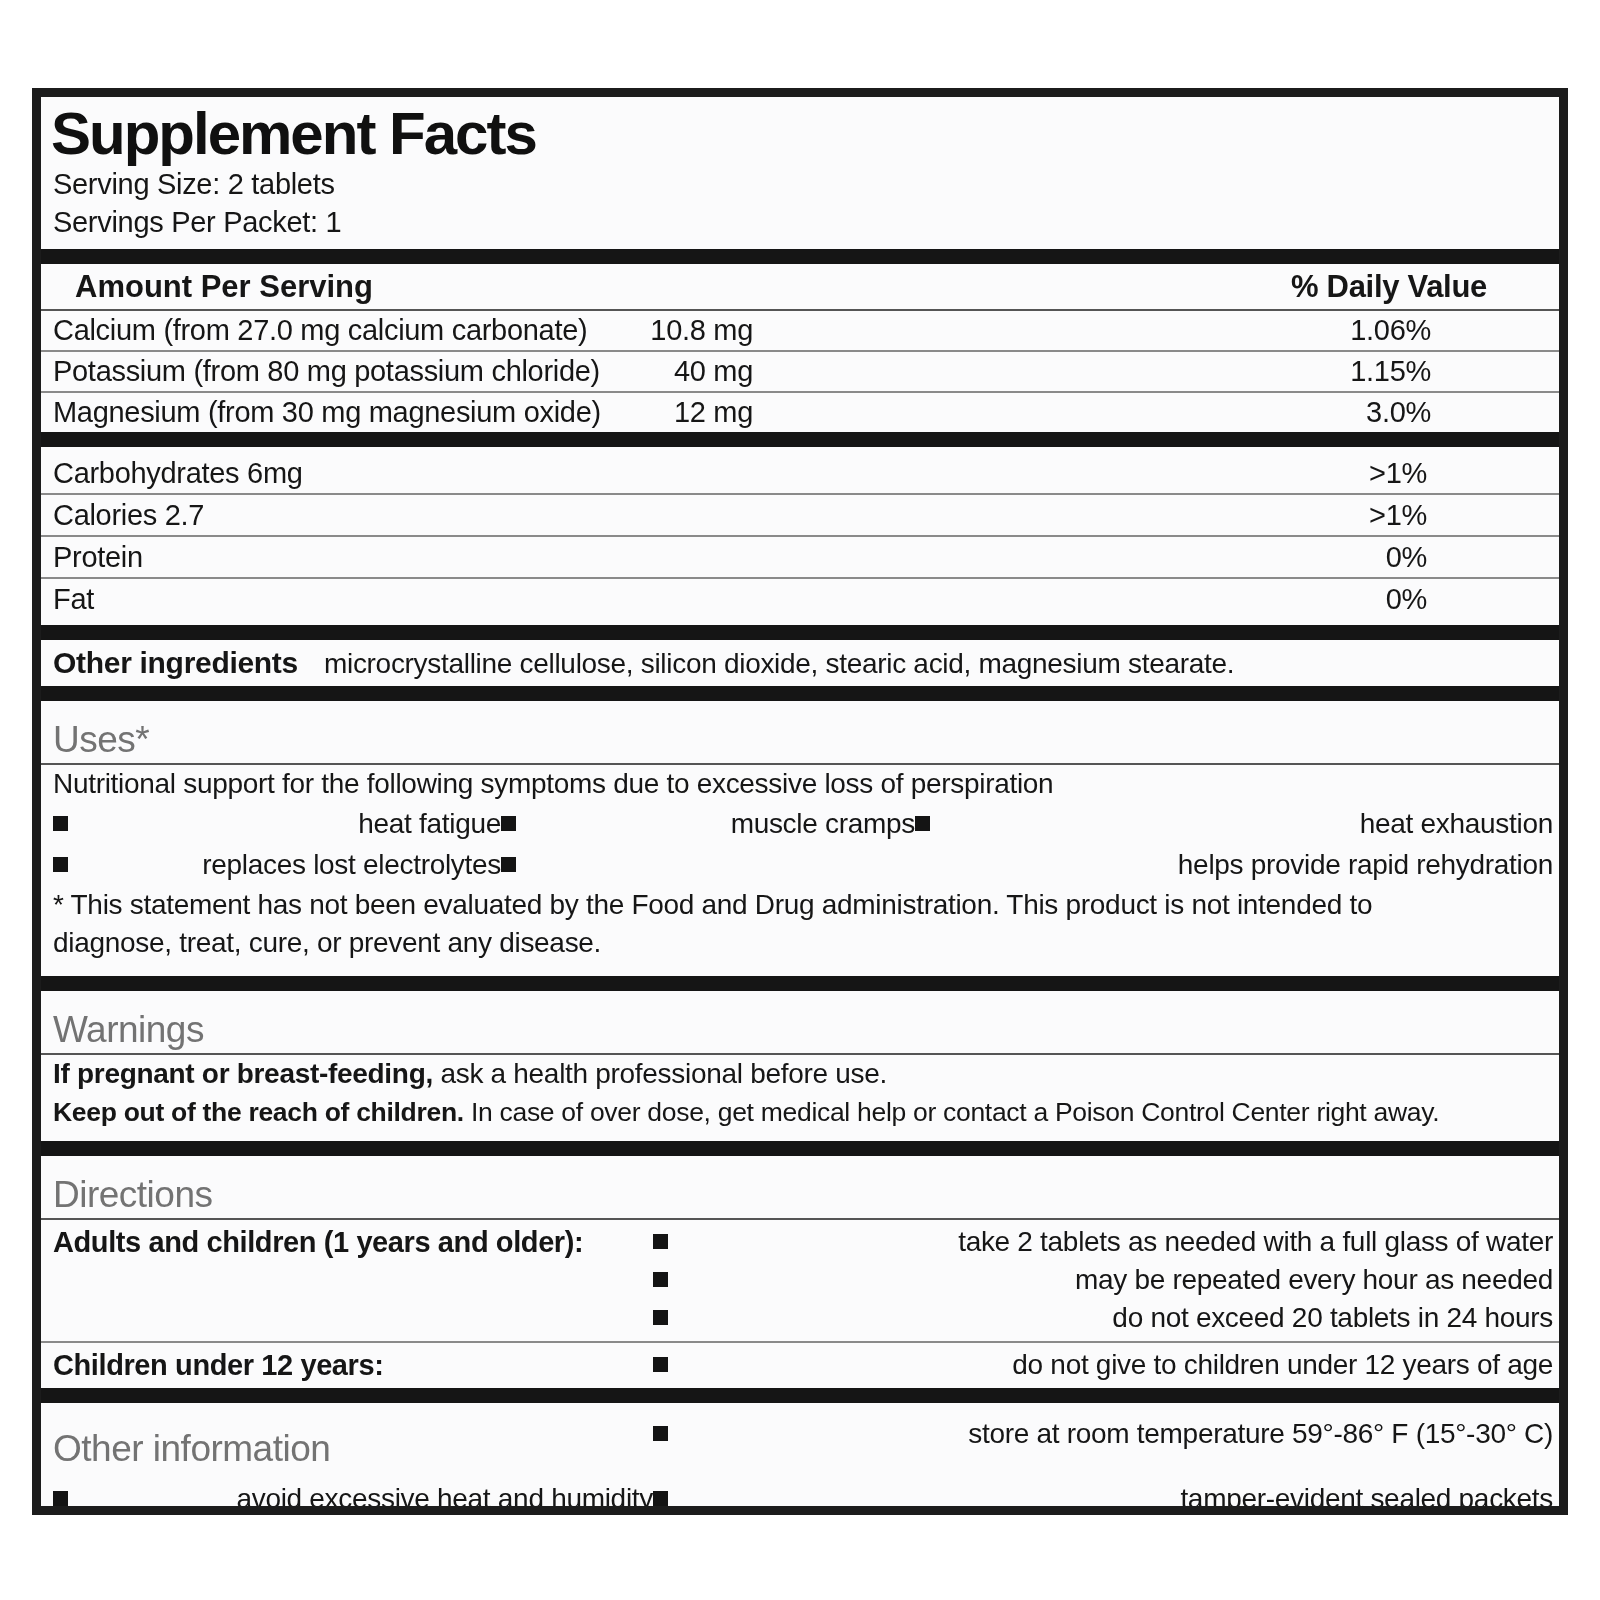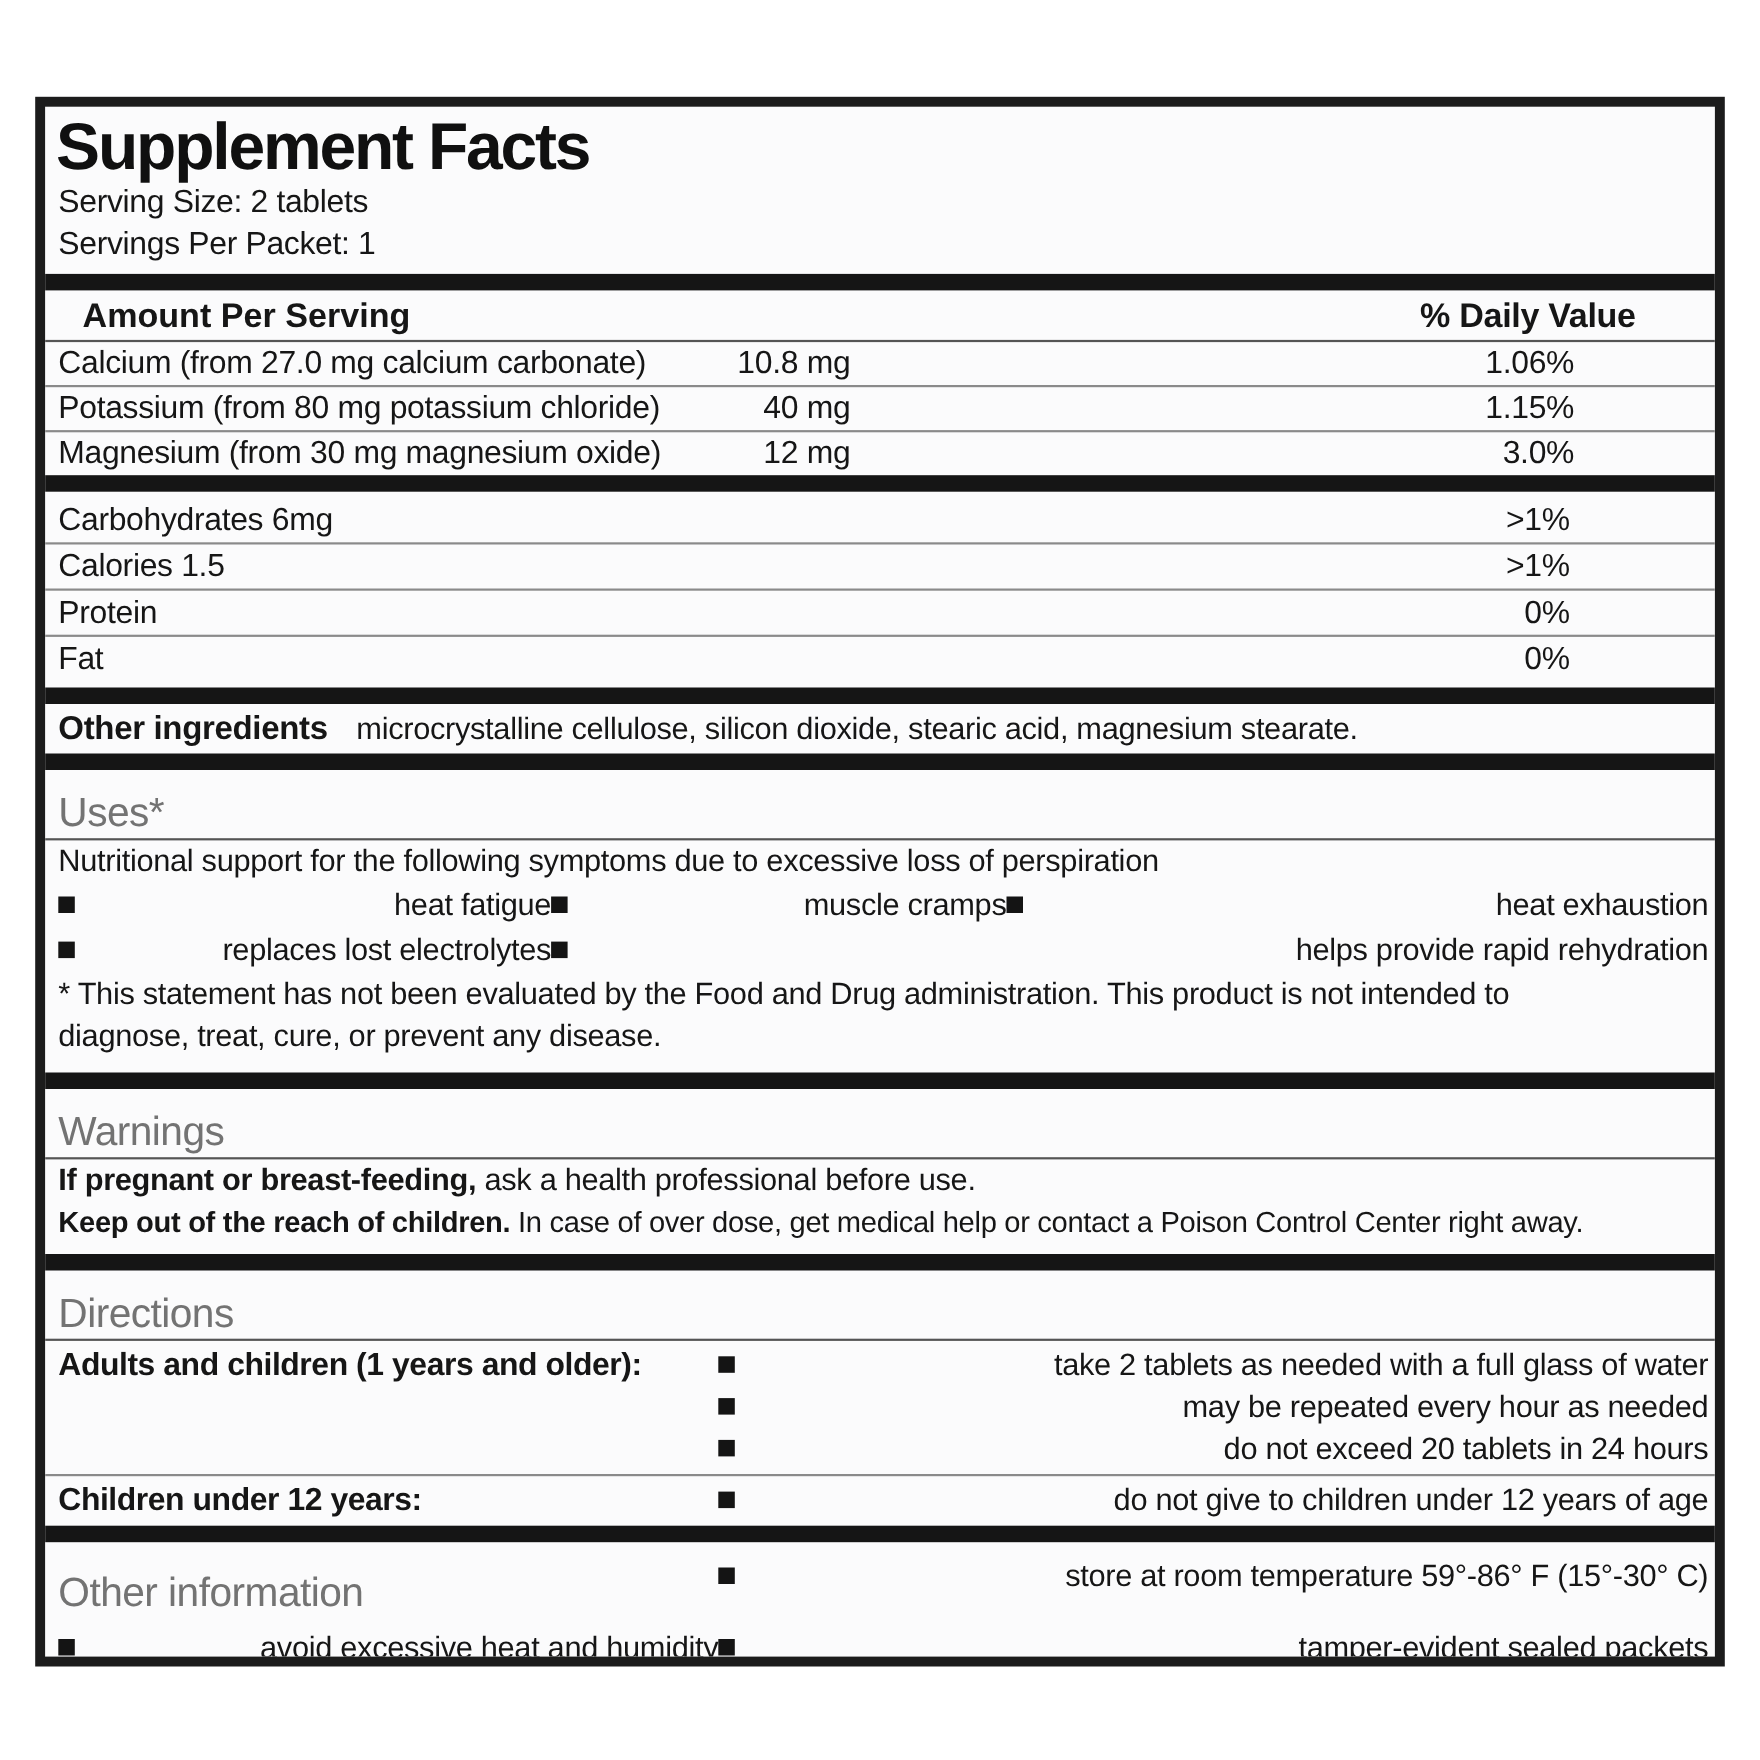--- a/index.html
+++ b/index.html
@@ -21,21 +21,21 @@
   .bar{height:15px;background:#151515;margin:0 -6px;}
   .bar.mt8{margin-top:8px;}
   .hl{height:2px;background:#8a8a8a;margin:0 -6px;}
   .hl.dark{background:#555;}
   
   .thead{display:flex;justify-content:space-between;align-items:flex-end;
     font-weight:700;font-size:31px;line-height:45px;padding:0 0 0 6px;margin-left:22px;}
   .thead .dvh{padding-right:66px;letter-spacing:-0.3px;}
   
   .nrow{display:grid;grid-template-columns:585px 115px 1fr;align-items:center;
-    font-size:29px;line-height:39px;padding-left:6px;letter-spacing:-0.3px;gap:20px;}
+    font-size:29px;line-height:39px;padding-left:6px;letter-spacing:-0.3px;}
   .nrow .amt{text-align:right;}
   .nrow .dv{text-align:right;padding-right:122px;}
   .mrow{display:grid;grid-template-columns:1fr auto;align-items:center;
     font-size:29px;line-height:40px;padding-left:6px;letter-spacing:-0.3px;}
   .mrow .dv{text-align:right;padding-right:126px;}
   
   .oi{font-size:28px;line-height:45px;padding-left:6px;letter-spacing:-0.3px;white-space:nowrap;}
   .oi b{font-size:30px;margin-right:26px;}
   
   h2{margin:16px 0 0 6px;font-size:37px;font-weight:400;line-height:46px;letter-spacing:-0.5px;color:#737373;}
@@ -93,21 +93,21 @@
 
   <div class="bar"></div>
   <div class="spacer6"></div>
 
   <div class="mrow">
     <span>Carbohydrates 6mg</span>
     <span class="dv">&gt;1%</span>
   </div>
   <div class="hl"></div>
   <div class="mrow">
-    <span>Calories 1.5</span>
+    <span>Calories 2.7</span>
     <span class="dv">&gt;1%</span>
   </div>
   <div class="hl"></div>
   <div class="mrow">
     <span>Protein</span>
     <span class="dv">0%</span>
   </div>
   <div class="hl"></div>
   <div class="mrow">
     <span>Fat</span>

